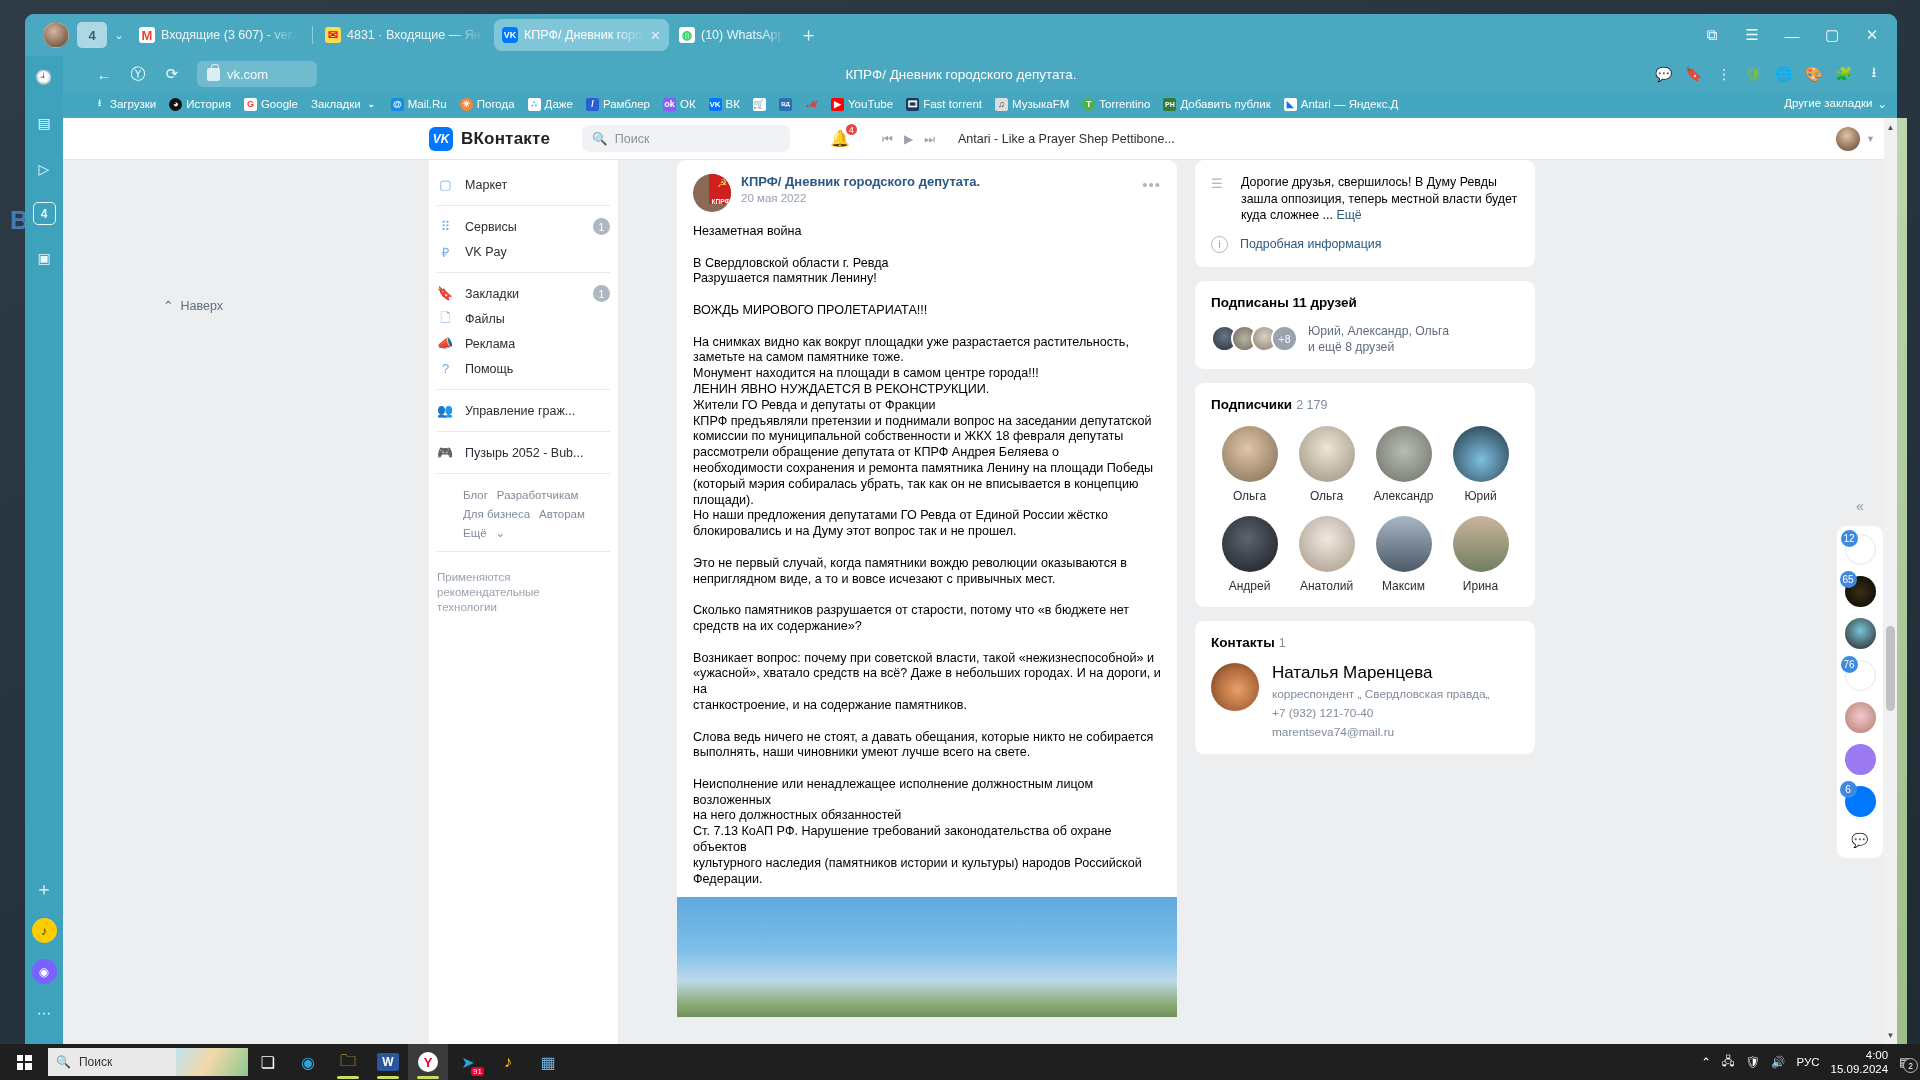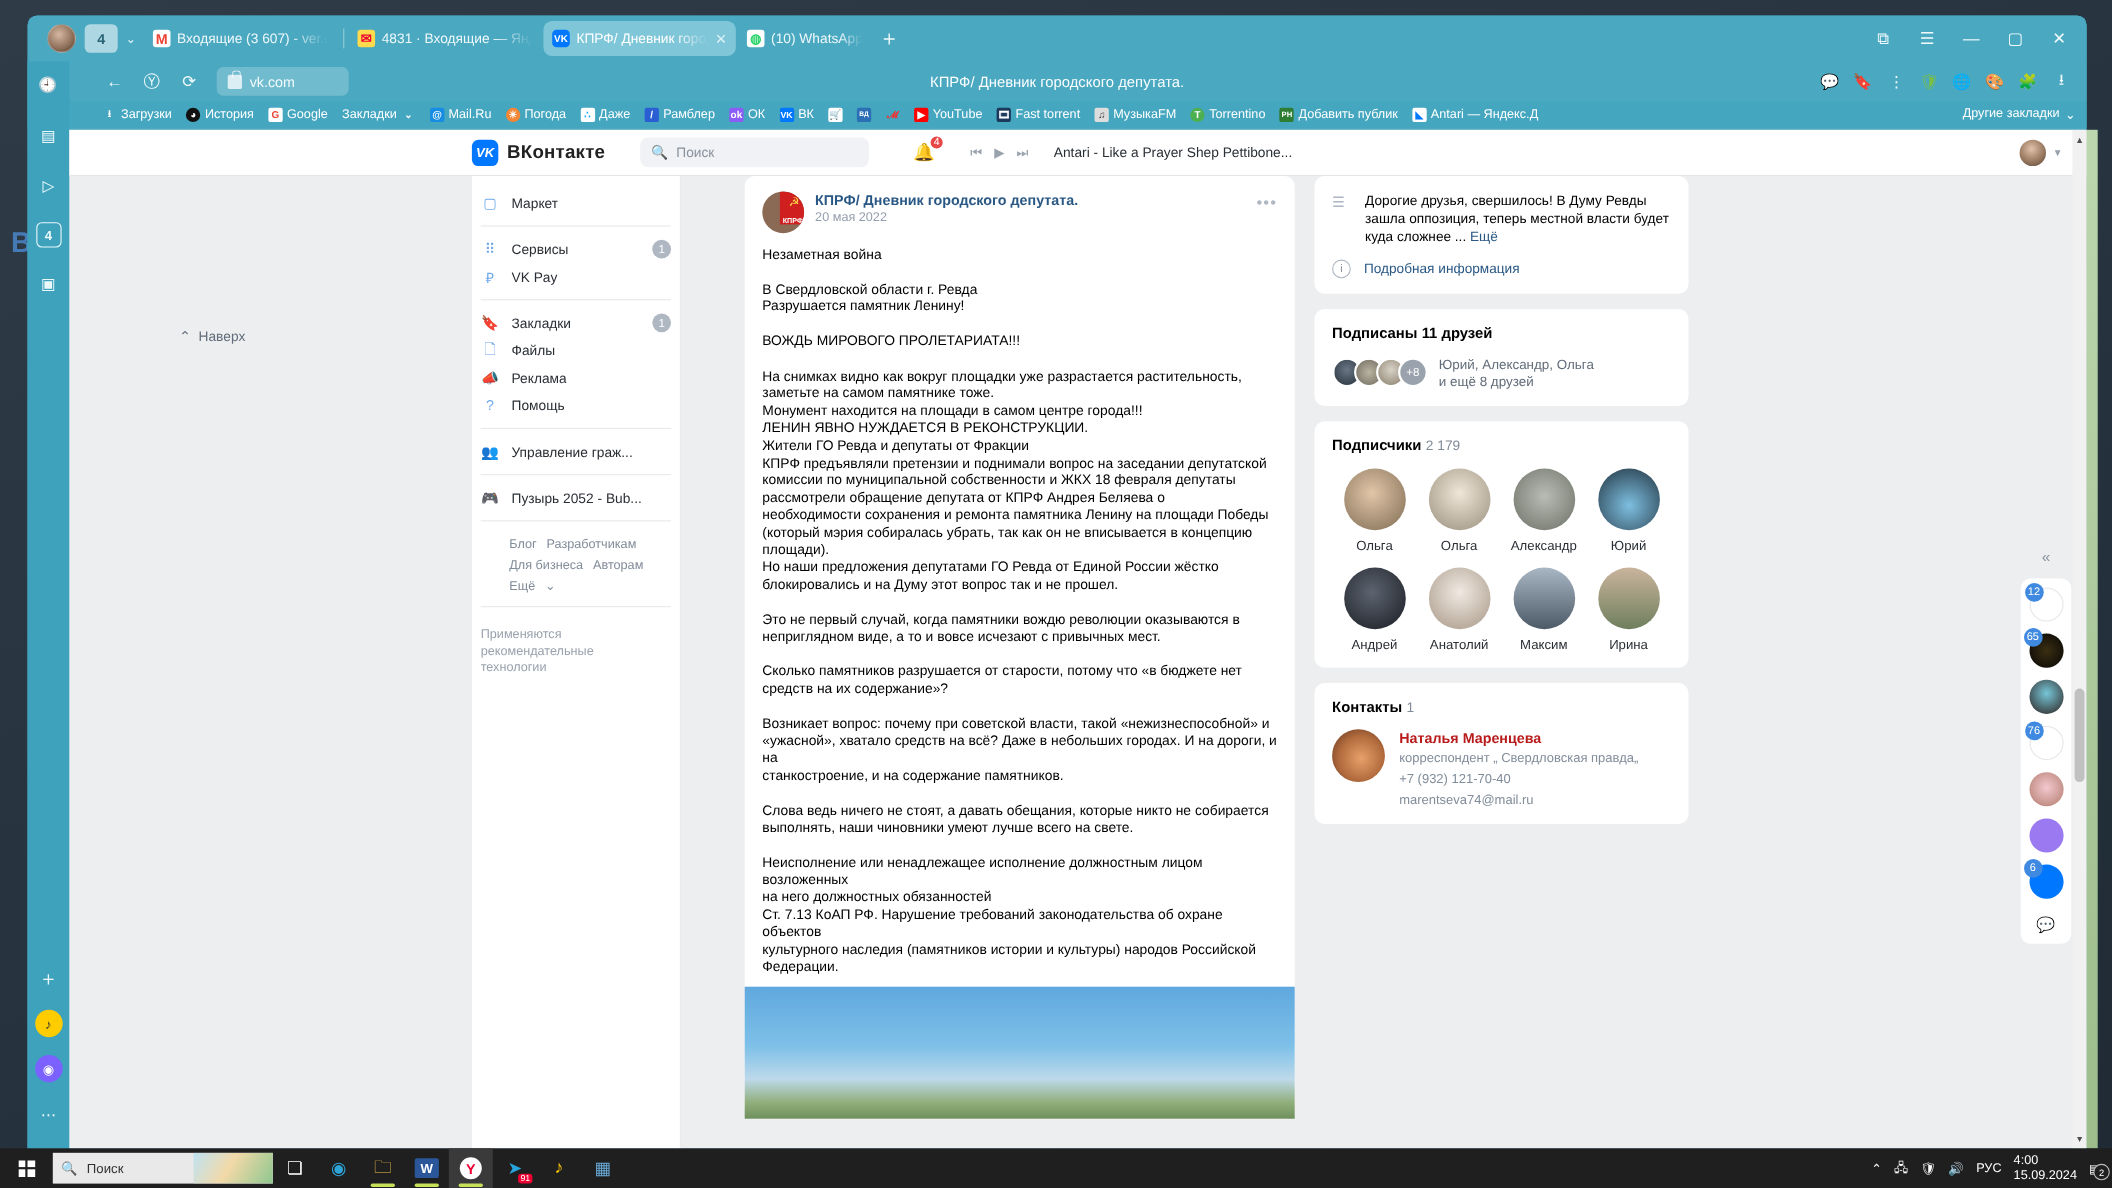--- a/index.html
+++ b/index.html
@@ -217,21 +217,21 @@
   .fstack .plus { width: 27px; height: 27px; border-radius: 50%; border: 2px solid #fff; margin-left: -7px;
     background: #9aa3ad; color: #fff; font-size: 10.5px; display: flex; align-items: center; justify-content: center; }
   .friends-names { font-size: 12.2px; line-height: 16px; color: #626d7a; }
   .subs-grid { display: grid; grid-template-columns: repeat(4,1fr); row-gap: 13px; margin-top: 14px; }
   .sub { text-align: center; }
   .sub .pic { width: 56px; height: 56px; border-radius: 50%; margin: 0 auto; }
   .sub .nm { font-size: 12px; color: #2a2f35; margin-top: 7px; }
   .contact-row { display: flex; gap: 13px; margin-top: 13px; }
   .contact-pic { width: 48px; height: 48px; border-radius: 50%; flex: none;
     background: radial-gradient(circle at 55% 55%, #e8a06a 0%, #b06a3c 55%, #5a3220 100%); }
-  .c-name { font-size: 13px; color: #b91c1c; font-weight: bold; }
+  .c-name { font-size: 17px; color: #000000; }
   .c-meta { font-size: 11.8px; color: #818c99; line-height: 16px; margin-top: 3px; }
   
   #widget-rail { position: absolute; right: 14px; top: 380px; width: 46px;
     display: flex; flex-direction: column; align-items: center; }
   .wr-collapse { color: #8a93a0; font-size: 14px; margin-bottom: 12px; }
   .wr-panel { background: #fff; border-radius: 9px; padding: 8px 0; display: flex;
     flex-direction: column; align-items: center; gap: 11px; width: 46px; }
   .wr-item { width: 31px; height: 31px; border-radius: 50%; position: relative; }
   .wr-item .b { position: absolute; left: -5px; top: -5px; min-width: 17px; height: 17px;
     border-radius: 9px; background: #3f8ae0; color: #fff; font-size: 10px;
@@ -259,21 +259,21 @@
     background: linear-gradient(120deg,#bfe3f2 0%, #f2d9a8 45%, #8fc78f 100%); }
   .tb-ico { width: 40px; height: 36px; display: flex; align-items: center; justify-content: center;
     position: relative; font-size: 16px; }
   .tb-ico.active { background: #3a3a3a; }
   .tb-ico .under { position: absolute; bottom: 1px; left: 9px; width: 22px; height: 3px;
     border-radius: 2px; background: #c7e05a; }
   .tb-ico .cnt { position: absolute; right: 4px; bottom: 4px; background: #e03; color: #fff;
     font-size: 8px; border-radius: 3px; padding: 0 2px; }
   .tray { margin-left: auto; display: flex; align-items: center; gap: 11px; padding-right: 10px;
     color: #fff; font-size: 11.5px; }
-  .tray .clock { text-align: left; line-height: 14px; font-size: 11.5px; }
+  .tray .clock { text-align: right; line-height: 14px; font-size: 11.5px; }
   .tray .actbtn { position: relative; }
   .tray .actbtn .n { position: absolute; right: -8px; bottom: -4px; width: 15px; height: 15px;
     border-radius: 50%; border: 1px solid #bbb; font-size: 8.5px; color: #fff;
     display: flex; align-items: center; justify-content: center; background: #1f1f1f; }
 </style>
 </head>
 <body>
 
 <div id="desktop">
   <div class="wp-letter">В</div>

